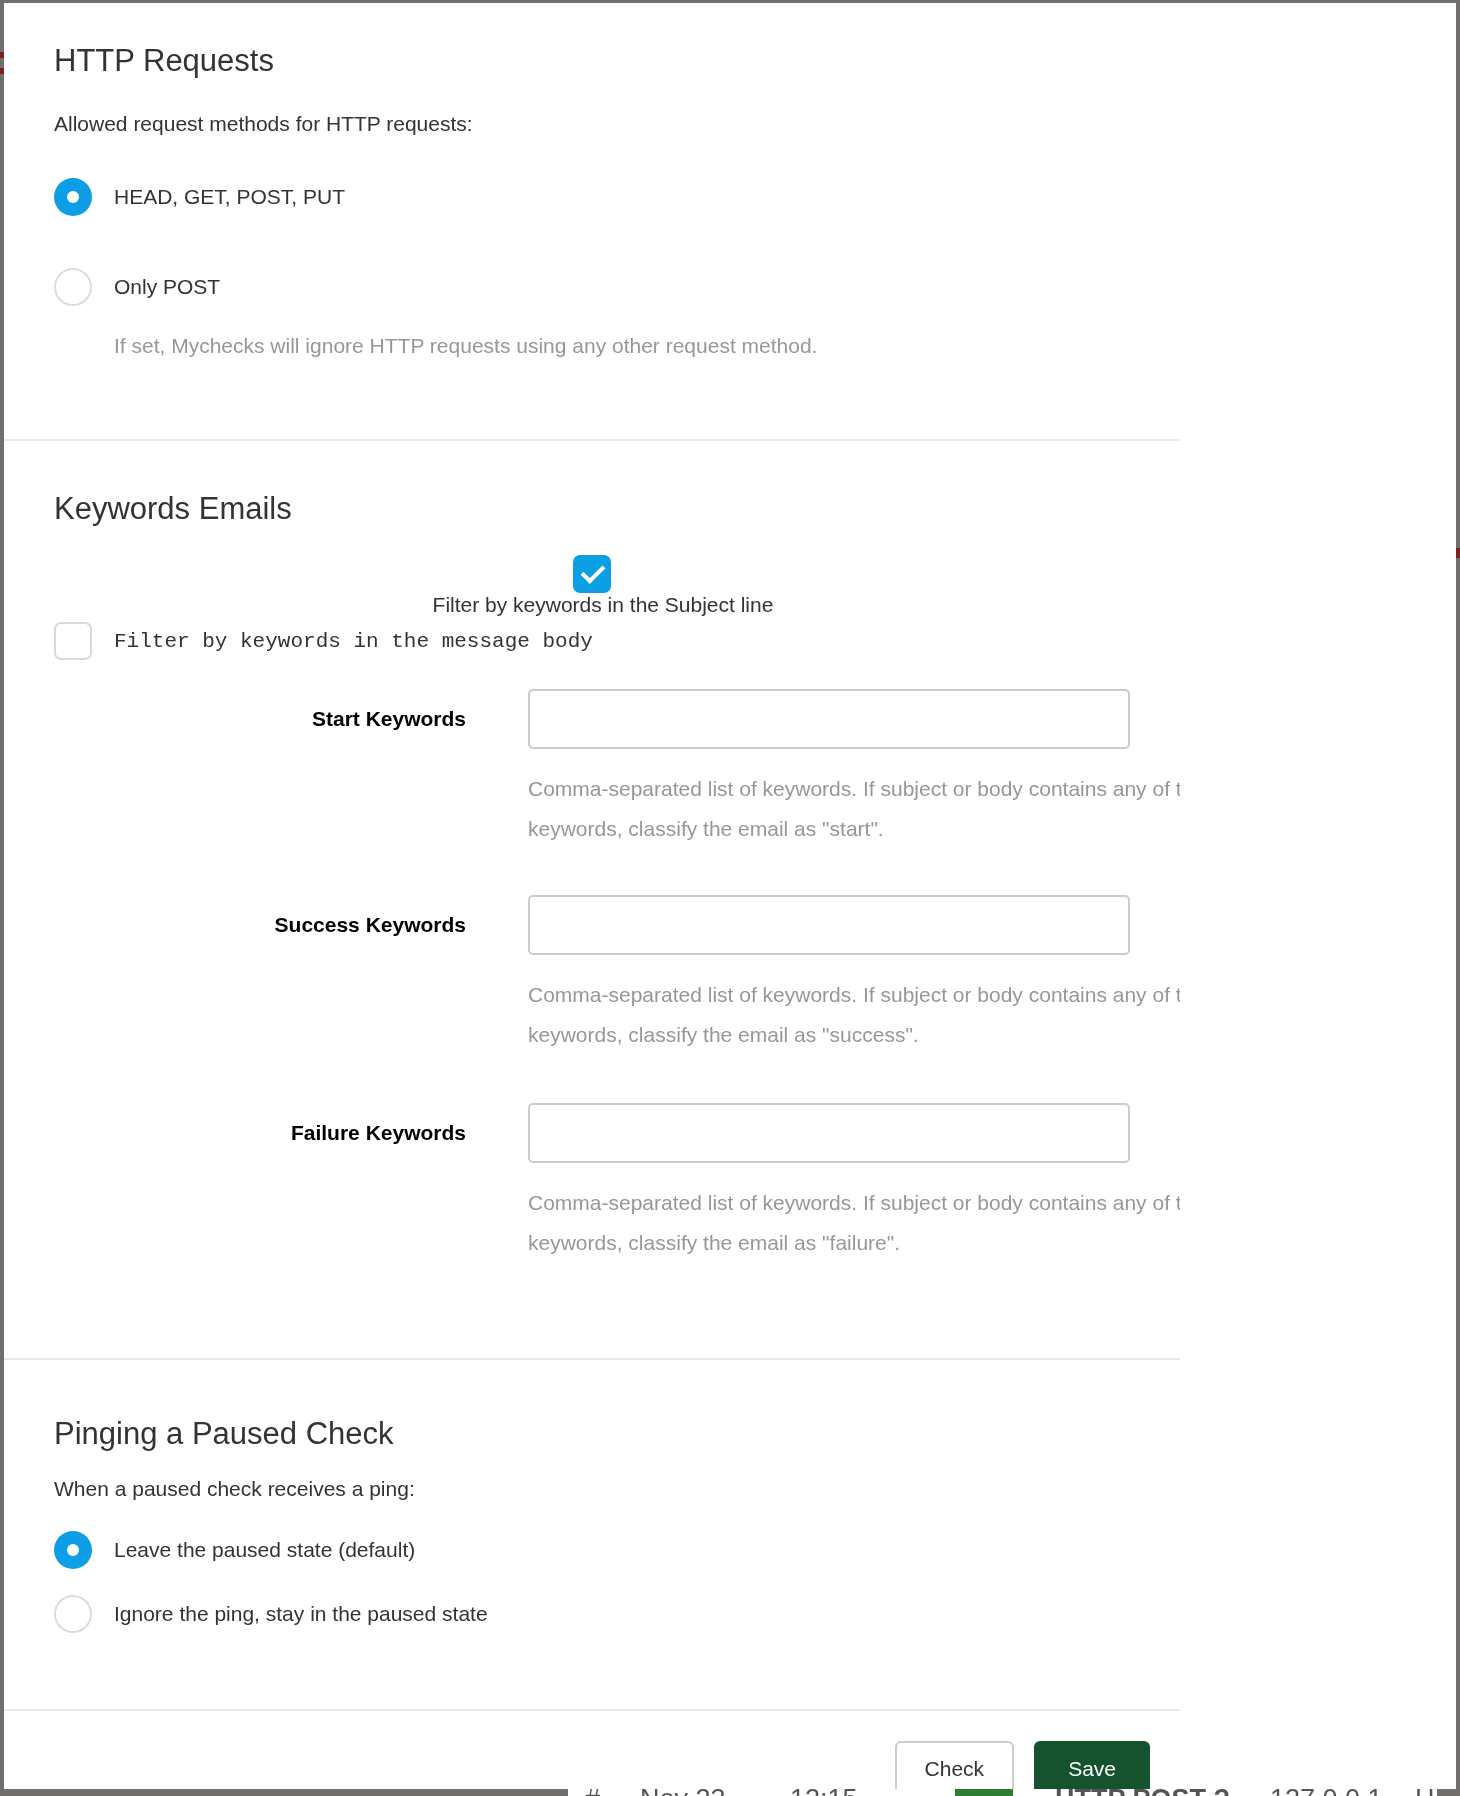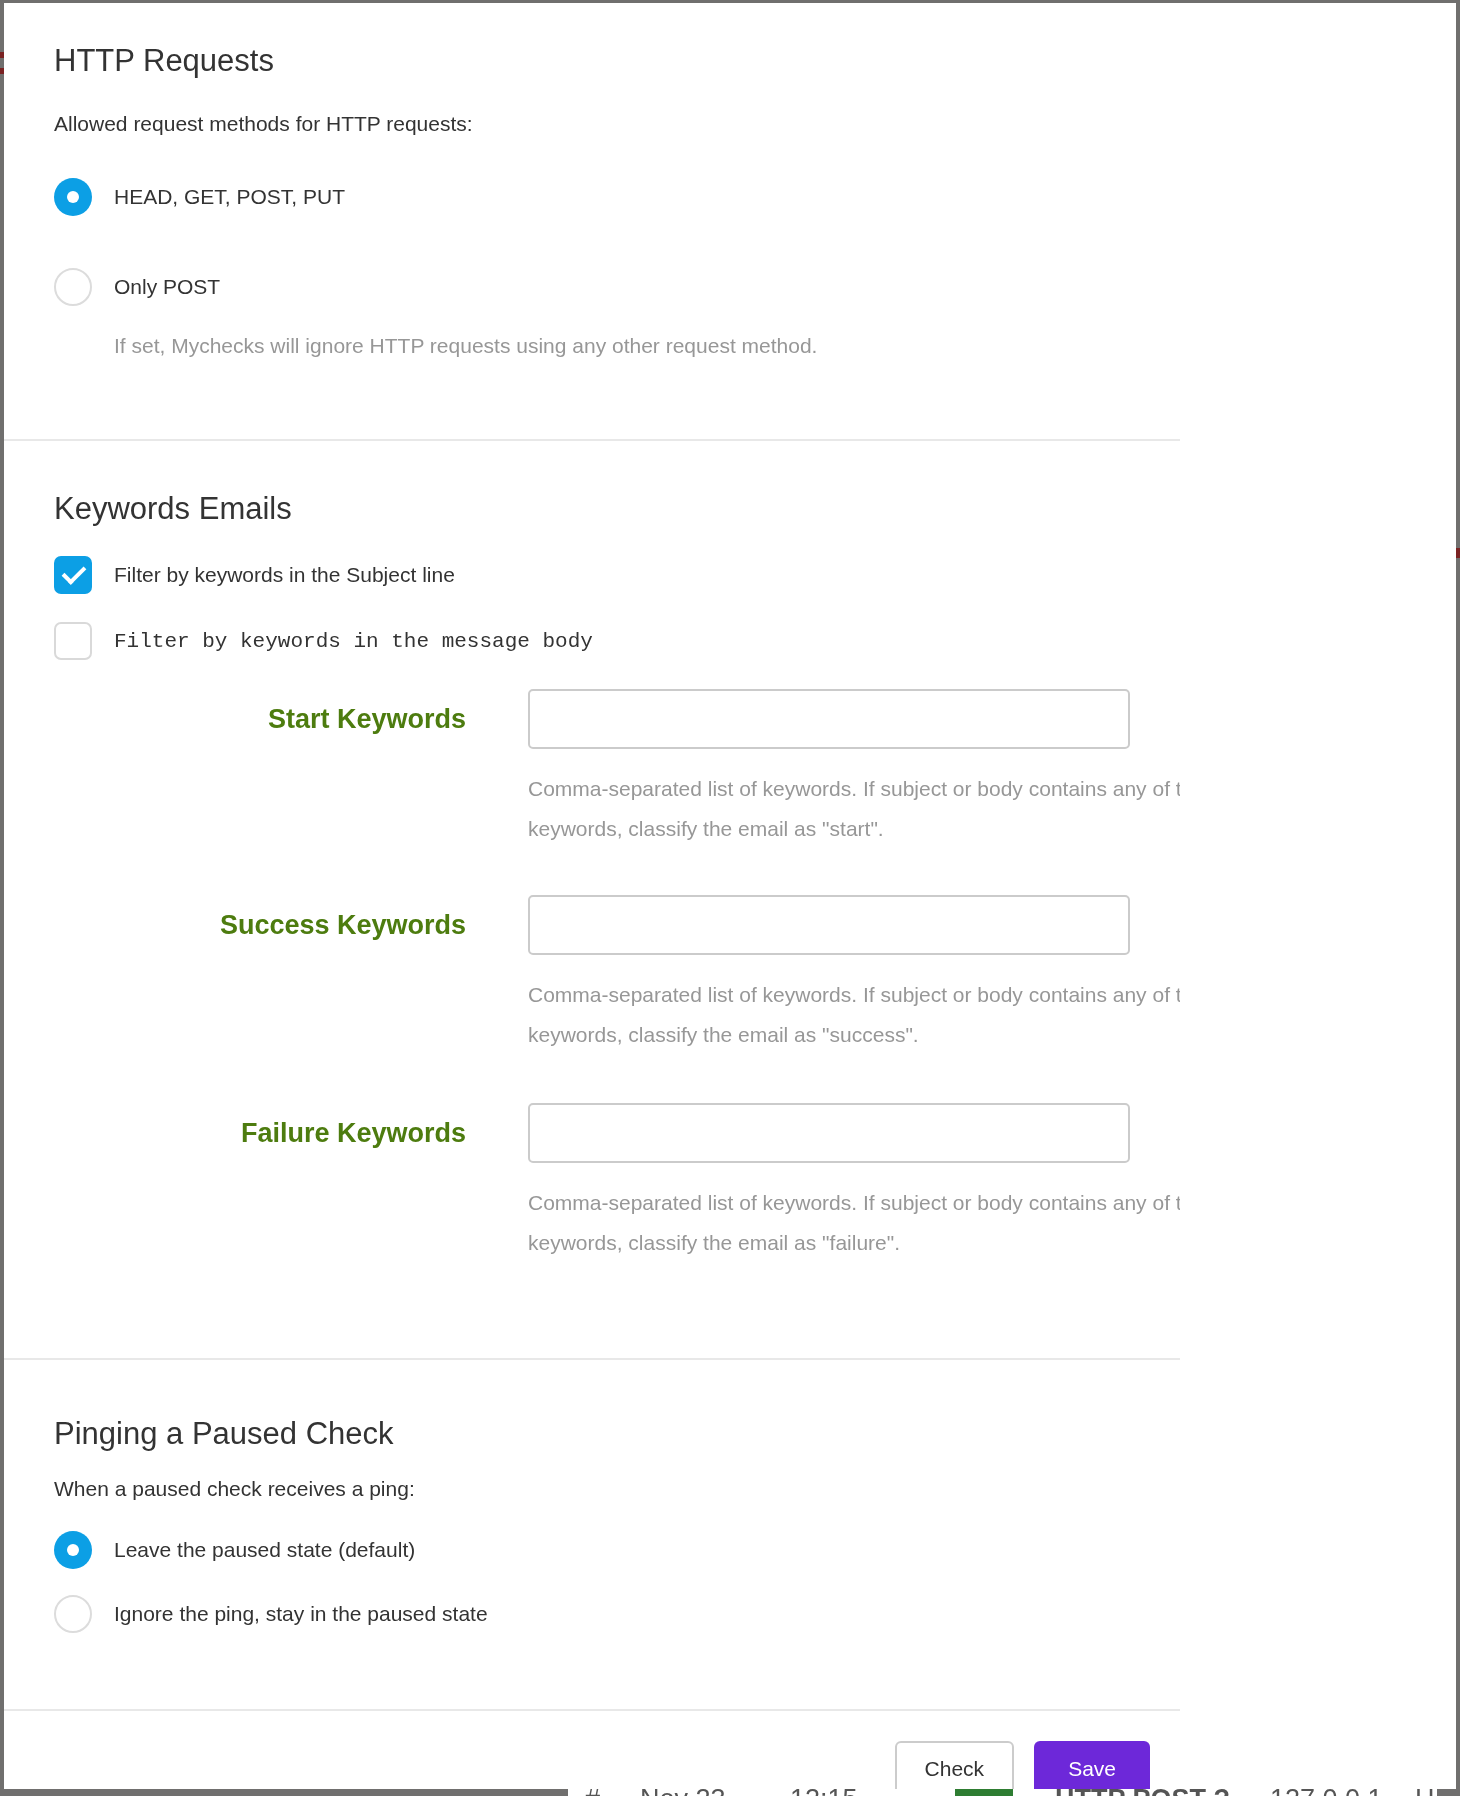--- a/index.html
+++ b/index.html
@@ -67,26 +67,26 @@
   .checkbox.checked { background: #0c9fe5; border: none; }
   .checkbox.checked::after {
     content: ""; position: absolute; left: 9px; top: 10px;
     width: 18px; height: 9px;
     border-left: 4px solid #fff; border-bottom: 4px solid #fff;
     transform: rotate(-45deg);
   }
 
   
   .sec-inbound { padding: 44px 50px 95px; }
-  .cb-row1 { margin-top: 22px; }
+  .cb-row1 { margin-top: 22px; flex-direction: column; }
   .cb-row2 { margin-top: 26px; font-family: Liberation Mono, monospace; }
   .form-group .field-row { display: flex; align-items: center; }
   .field-label {
     width: 412px; text-align: right;
-    font-size: 27px; font-weight: 700; color: #4d7c0f;
+    font-size: 21px; font-weight: 700; color: #000000;
     flex: 0 0 auto;
   }
   .text-input {
     margin-left: 62px; width: 768px; height: 60px;
     border: 2px solid #cbcbcb; border-radius: 5px;
     font-size: 21px; padding: 0 14px; color: #333;
     font-family: "Liberation Sans", sans-serif;
     outline: none; background: #fff;
   }
   .form-group .help { margin: 20px 0 0 474px; width: 770px; line-height: 40px; }
@@ -108,21 +108,21 @@
   .btn {
     height: 56px; font-size: 21px; border-radius: 6px;
     display: inline-flex; align-items: center; justify-content: center;
     cursor: pointer; font-family: "Liberation Sans", sans-serif;
   }
   .btn-cancel {
     background: #fff; border: 2px solid #ccc; color: #333;
     padding: 0 28px;
   }
   .btn-save {
-    background: #6d28d9; border: none; color: #fff;
+    background: #14532d; border: none; color: #fff;
     padding: 0 34px; margin-left: 20px;
   }
 
   
   .bottom-strip {
     position: absolute; left: 0; bottom: 0; width: 1460px; height: 7px;
     background: #706f6e; overflow: hidden; z-index: 5;
   }
   .row-peek {
     position: absolute; left: 568px; top: 0; width: 869px; height: 7px;

